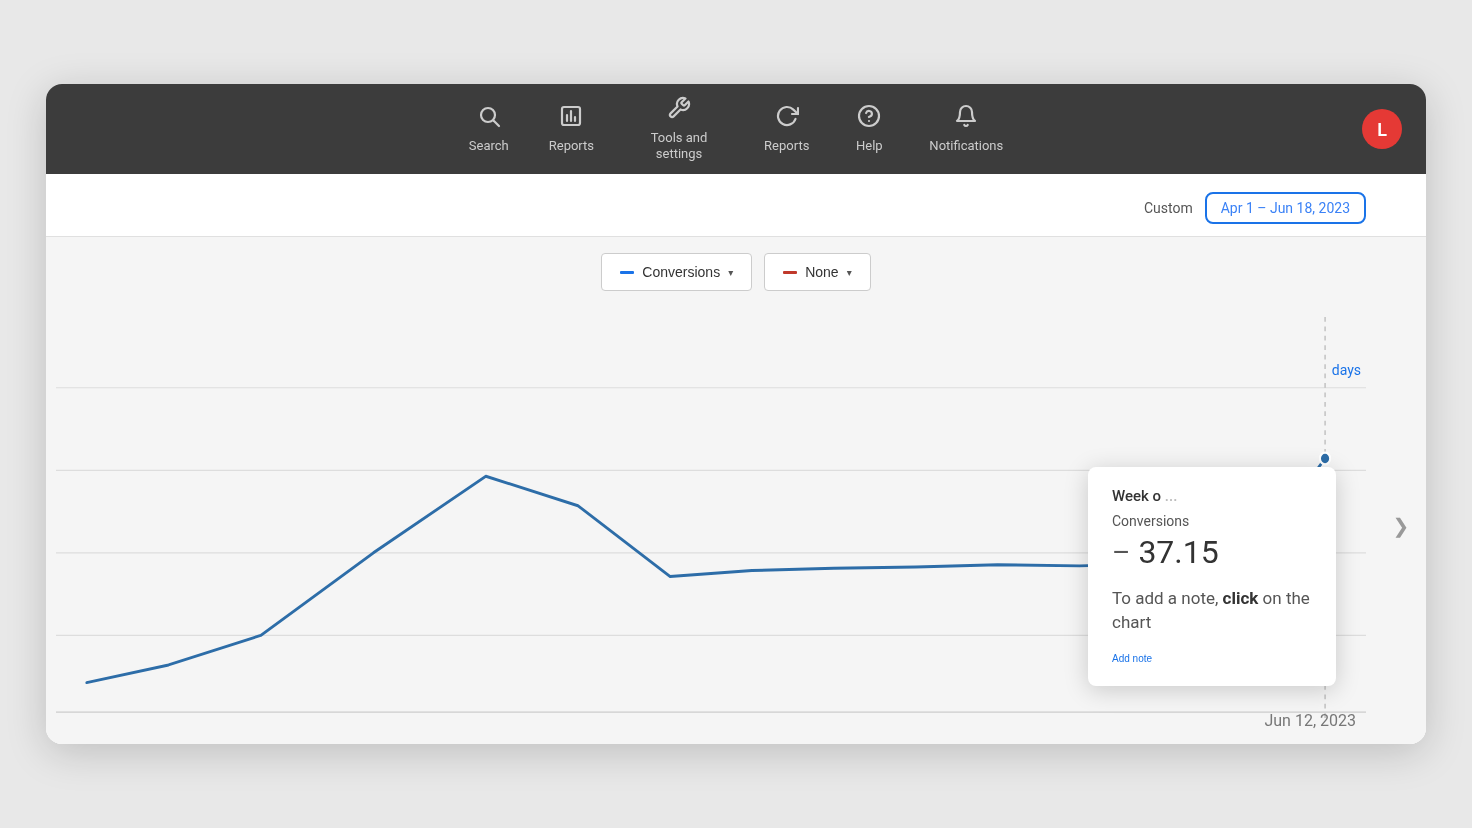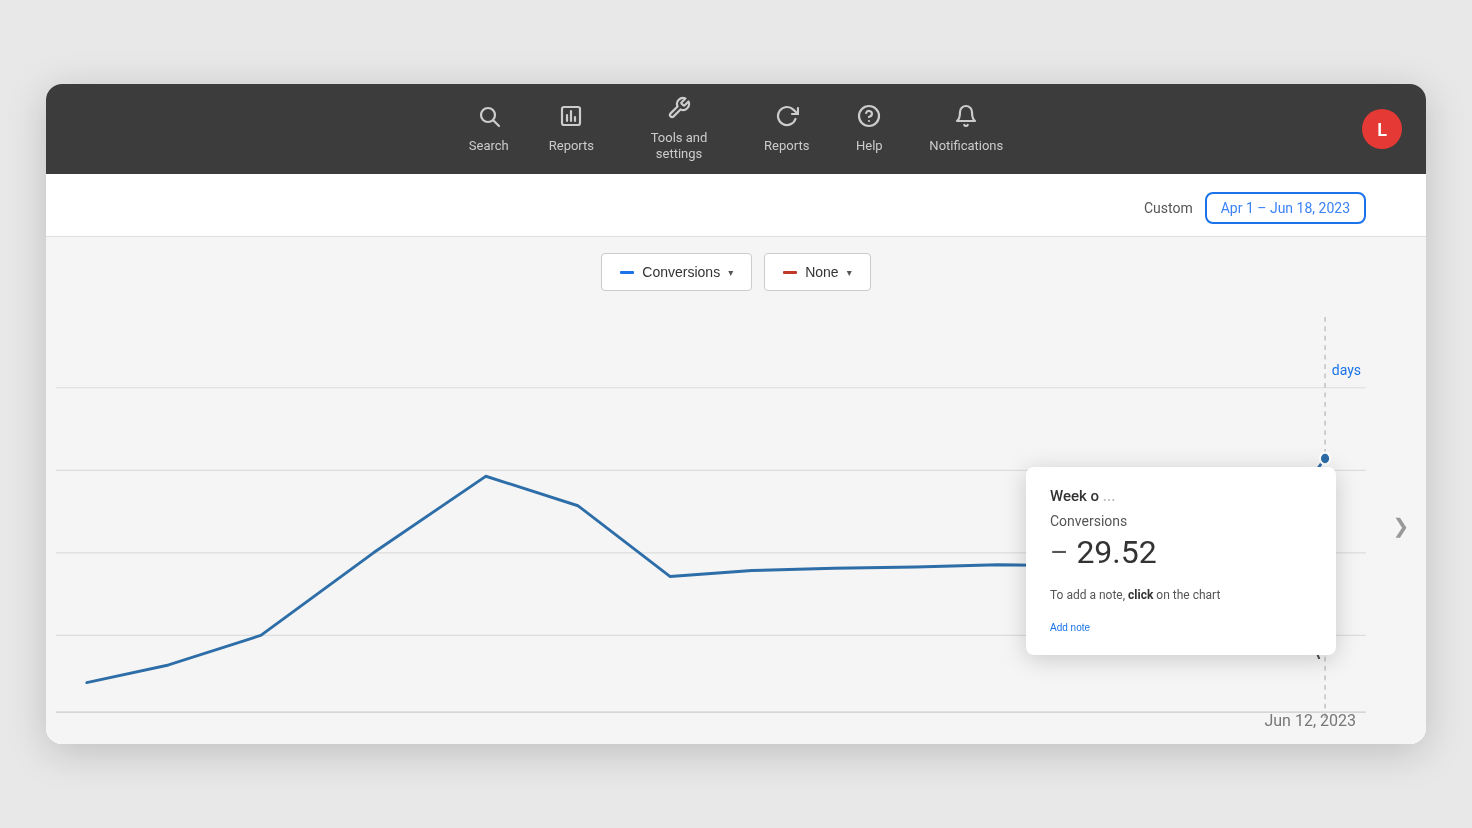--- a/index.html
+++ b/index.html
@@ -196,21 +196,21 @@
       right: 70px;
       font-size: 16px;
       color: #777;
     }
 
     
     .tooltip-popup {
       position: absolute;
       top: 160px;
       right: 90px;
-      width: 310px;
+      width: 248px;
       background: #fff;
       border-radius: 8px;
       box-shadow: 0 4px 24px rgba(0,0,0,0.18);
       padding: 20px 24px 20px 24px;
       z-index: 100;
     }
 
     .tooltip-week {
       font-size: 15px;
       font-weight: 500;
@@ -233,21 +233,21 @@
       align-items: center;
       gap: 8px;
     }
 
     .tooltip-value .minus {
       font-size: 28px;
       color: #555;
     }
 
     .tooltip-note {
-      font-size: 12px;
+      font-size: 17px;
       color: #555;
       margin-bottom: 12px;
       line-height: 1.4;
     }
 
     .tooltip-note strong {
       font-weight: 700;
       color: #333;
     }
 
@@ -419,21 +419,21 @@
       <div class="right-arrow">❯</div>
 
       
       <div class="tooltip-popup">
         <div class="tooltip-week">
           <span>Week o</span><span style="color:#bbb"> ...</span>
         </div>
         <div class="tooltip-metric-label">Conversions</div>
         <div class="tooltip-value">
           <span class="minus">–</span>
-          <span>29.52</span>
+          <span>37.15</span>
         </div>
         <div class="tooltip-note">
           <span>To add a note,</span> <strong>click</strong> <span>on the chart</span>
         </div>
         <button class="tooltip-add-note">Add note</button>
       </div>
 
       
       <div class="cursor-indicator">
         <svg width="28" height="36" viewBox="0 0 28 36" fill="none">

